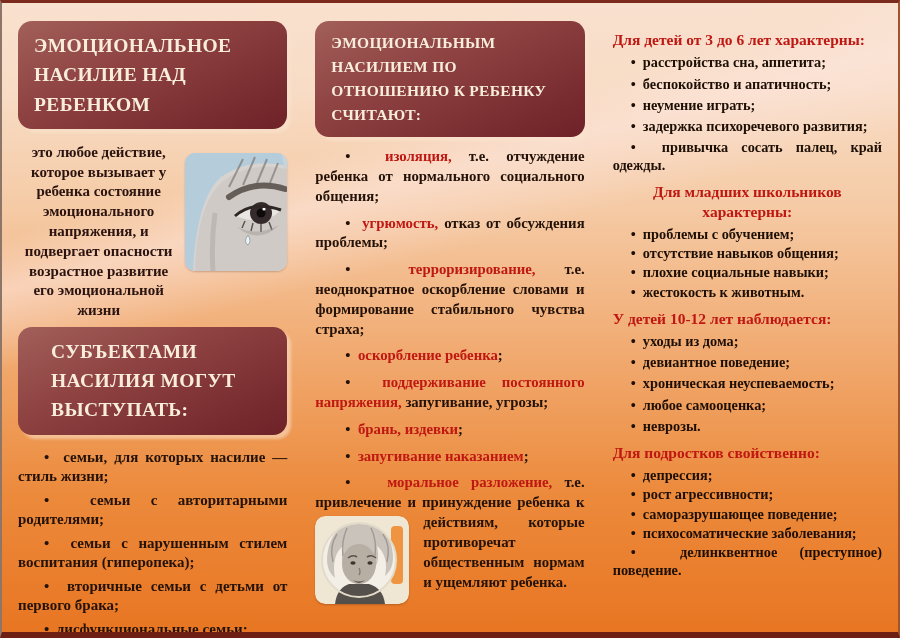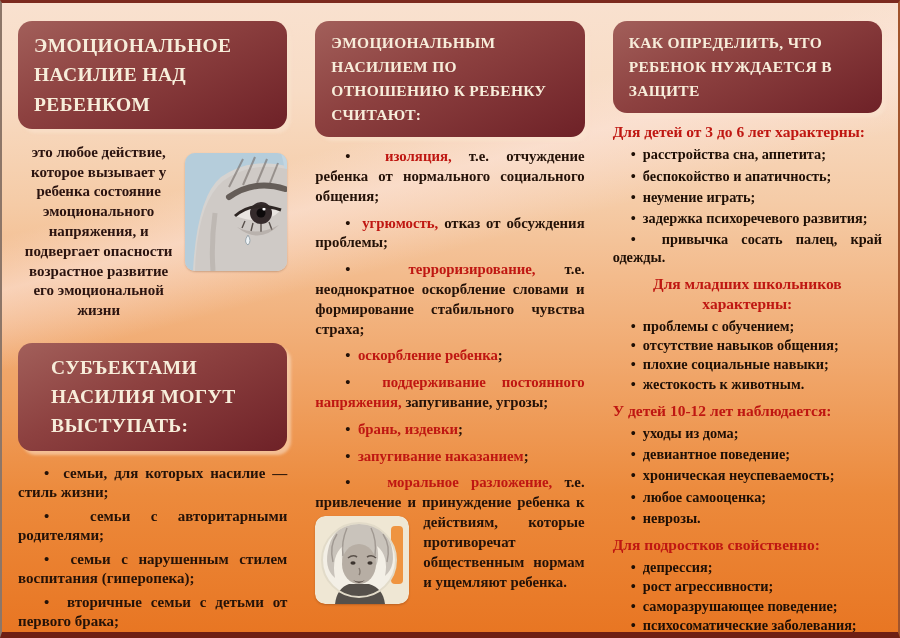--- a/index.html
+++ b/index.html
@@ -25,21 +25,21 @@
     box-shadow:4px 4px 3px rgba(250,228,208,.55);
   }
   .hbox .t-big{font-size:19.5px;line-height:1.5;letter-spacing:.4px;}
   .hbox .t-med{font-size:15.5px;line-height:1.55;letter-spacing:.3px;}
 
   
   .intro-row{display:flex;margin-top:12px;gap:6px;align-items:flex-start;}
   .intro-text{flex:1;text-align:center;color:#2b1410;font-size:15px;line-height:1.32;padding-top:2px;}
   .eye-photo{flex:none;width:102px;height:118px;border-radius:10px;overflow:hidden;margin-top:12px;
              box-shadow:0 1px 2px rgba(80,40,20,.25);}
-  .subj-box{margin-top:22px;padding-left:33px;}
+  .subj-box{margin-top:6px;padding-left:33px;}
   .blist{margin-top:13px;color:#241208;font-size:15px;line-height:1.3;text-align:justify;}
   .blist .bullet{text-indent:26px;margin-bottom:4px;}
   .bullet::before{content:"\2022\00a0\00a0";}
 
   
   .blist2{margin-top:10px;color:#241208;font-size:14.8px;line-height:1.34;text-align:justify;}
   .blist2 .bullet{text-indent:30px;margin-bottom:7px;}
   .hl{color:#bf1712;}
   .photo-float{float:left;width:96px;margin:3px 12px 0 0;display:block;}
   .photo2{display:block;width:94px;height:88px;border-radius:10px;overflow:hidden;
@@ -150,23 +150,20 @@
               </g>
               <circle cx="44" cy="44" r="37" fill="none" stroke="#e2dbc9" stroke-width="2"></circle>
             </svg>
               </span>
             </span><span>ребенка к действиям, которые противоречат общественным нормам и ущемляют ребенка.</span>
         </div>
       </div>
     </div>
 
     <div class="col">
-      <div class="hbox">
-        <div class="t-med">КАК ОПРЕДЕЛИТЬ, ЧТО РЕБЕНОК НУЖДАЕТСЯ В ЗАЩИТЕ</div>
-      </div>
       <div class="sections" id="col3-sections">
           <div class="sec">
             <div class="sec-head">Для детей от 3 до 6 лет характерны:</div>
             <div class="bullet">расстройства сна, аппетита;</div>
             <div class="bullet">беспокойство и апатичность;</div>
             <div class="bullet">неумение играть;</div>
             <div class="bullet">задержка психоречевого развития;</div>
             <div class="bullet wraps">привычка сосать палец, край одежды.</div>
           </div>
           <div class="sec tight">

